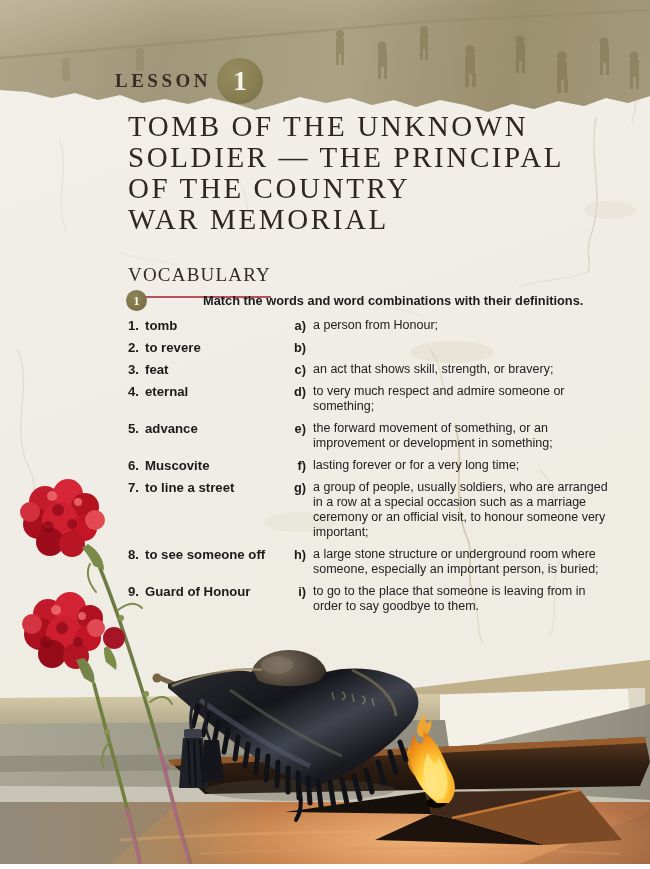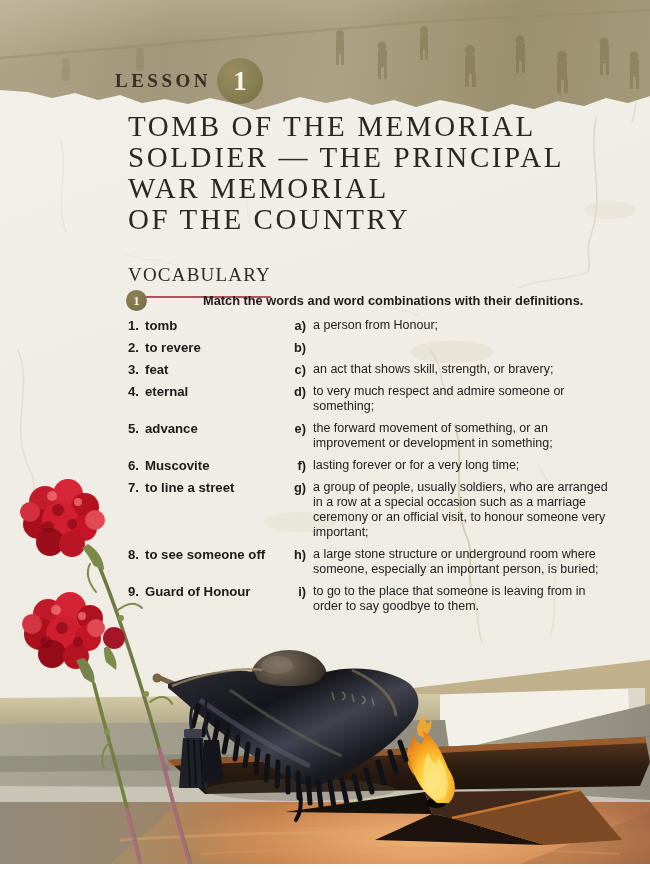--- a/index.html
+++ b/index.html
@@ -163,24 +163,24 @@
       <rect x="0" y="0" width="650" height="115" fill="#7a7052" opacity="0.10"></rect>
     </svg>
   </div>
 
   <div class="lesson-label">LESSON</div>
   <div class="lesson-circle">
     <span>1</span>
   </div>
 
   <div class="title">
-    <div>TOMB OF THE MEMORIAL</div>
+    <div>TOMB OF THE UNKNOWN</div>
     <div>SOLDIER — THE PRINCIPAL</div>
+    <div>OF THE COUNTRY</div>
     <div>WAR MEMORIAL</div>
-    <div>OF THE COUNTRY</div>
   </div>
 
   <div class="vocab">VOCABULARY</div>
 
   <div class="exercise">
     <div class="ex-circle">
       <span>1</span>
     </div>
     <div class="ex-text">Match the words and word combinations with their definitions.</div>
   </div>

